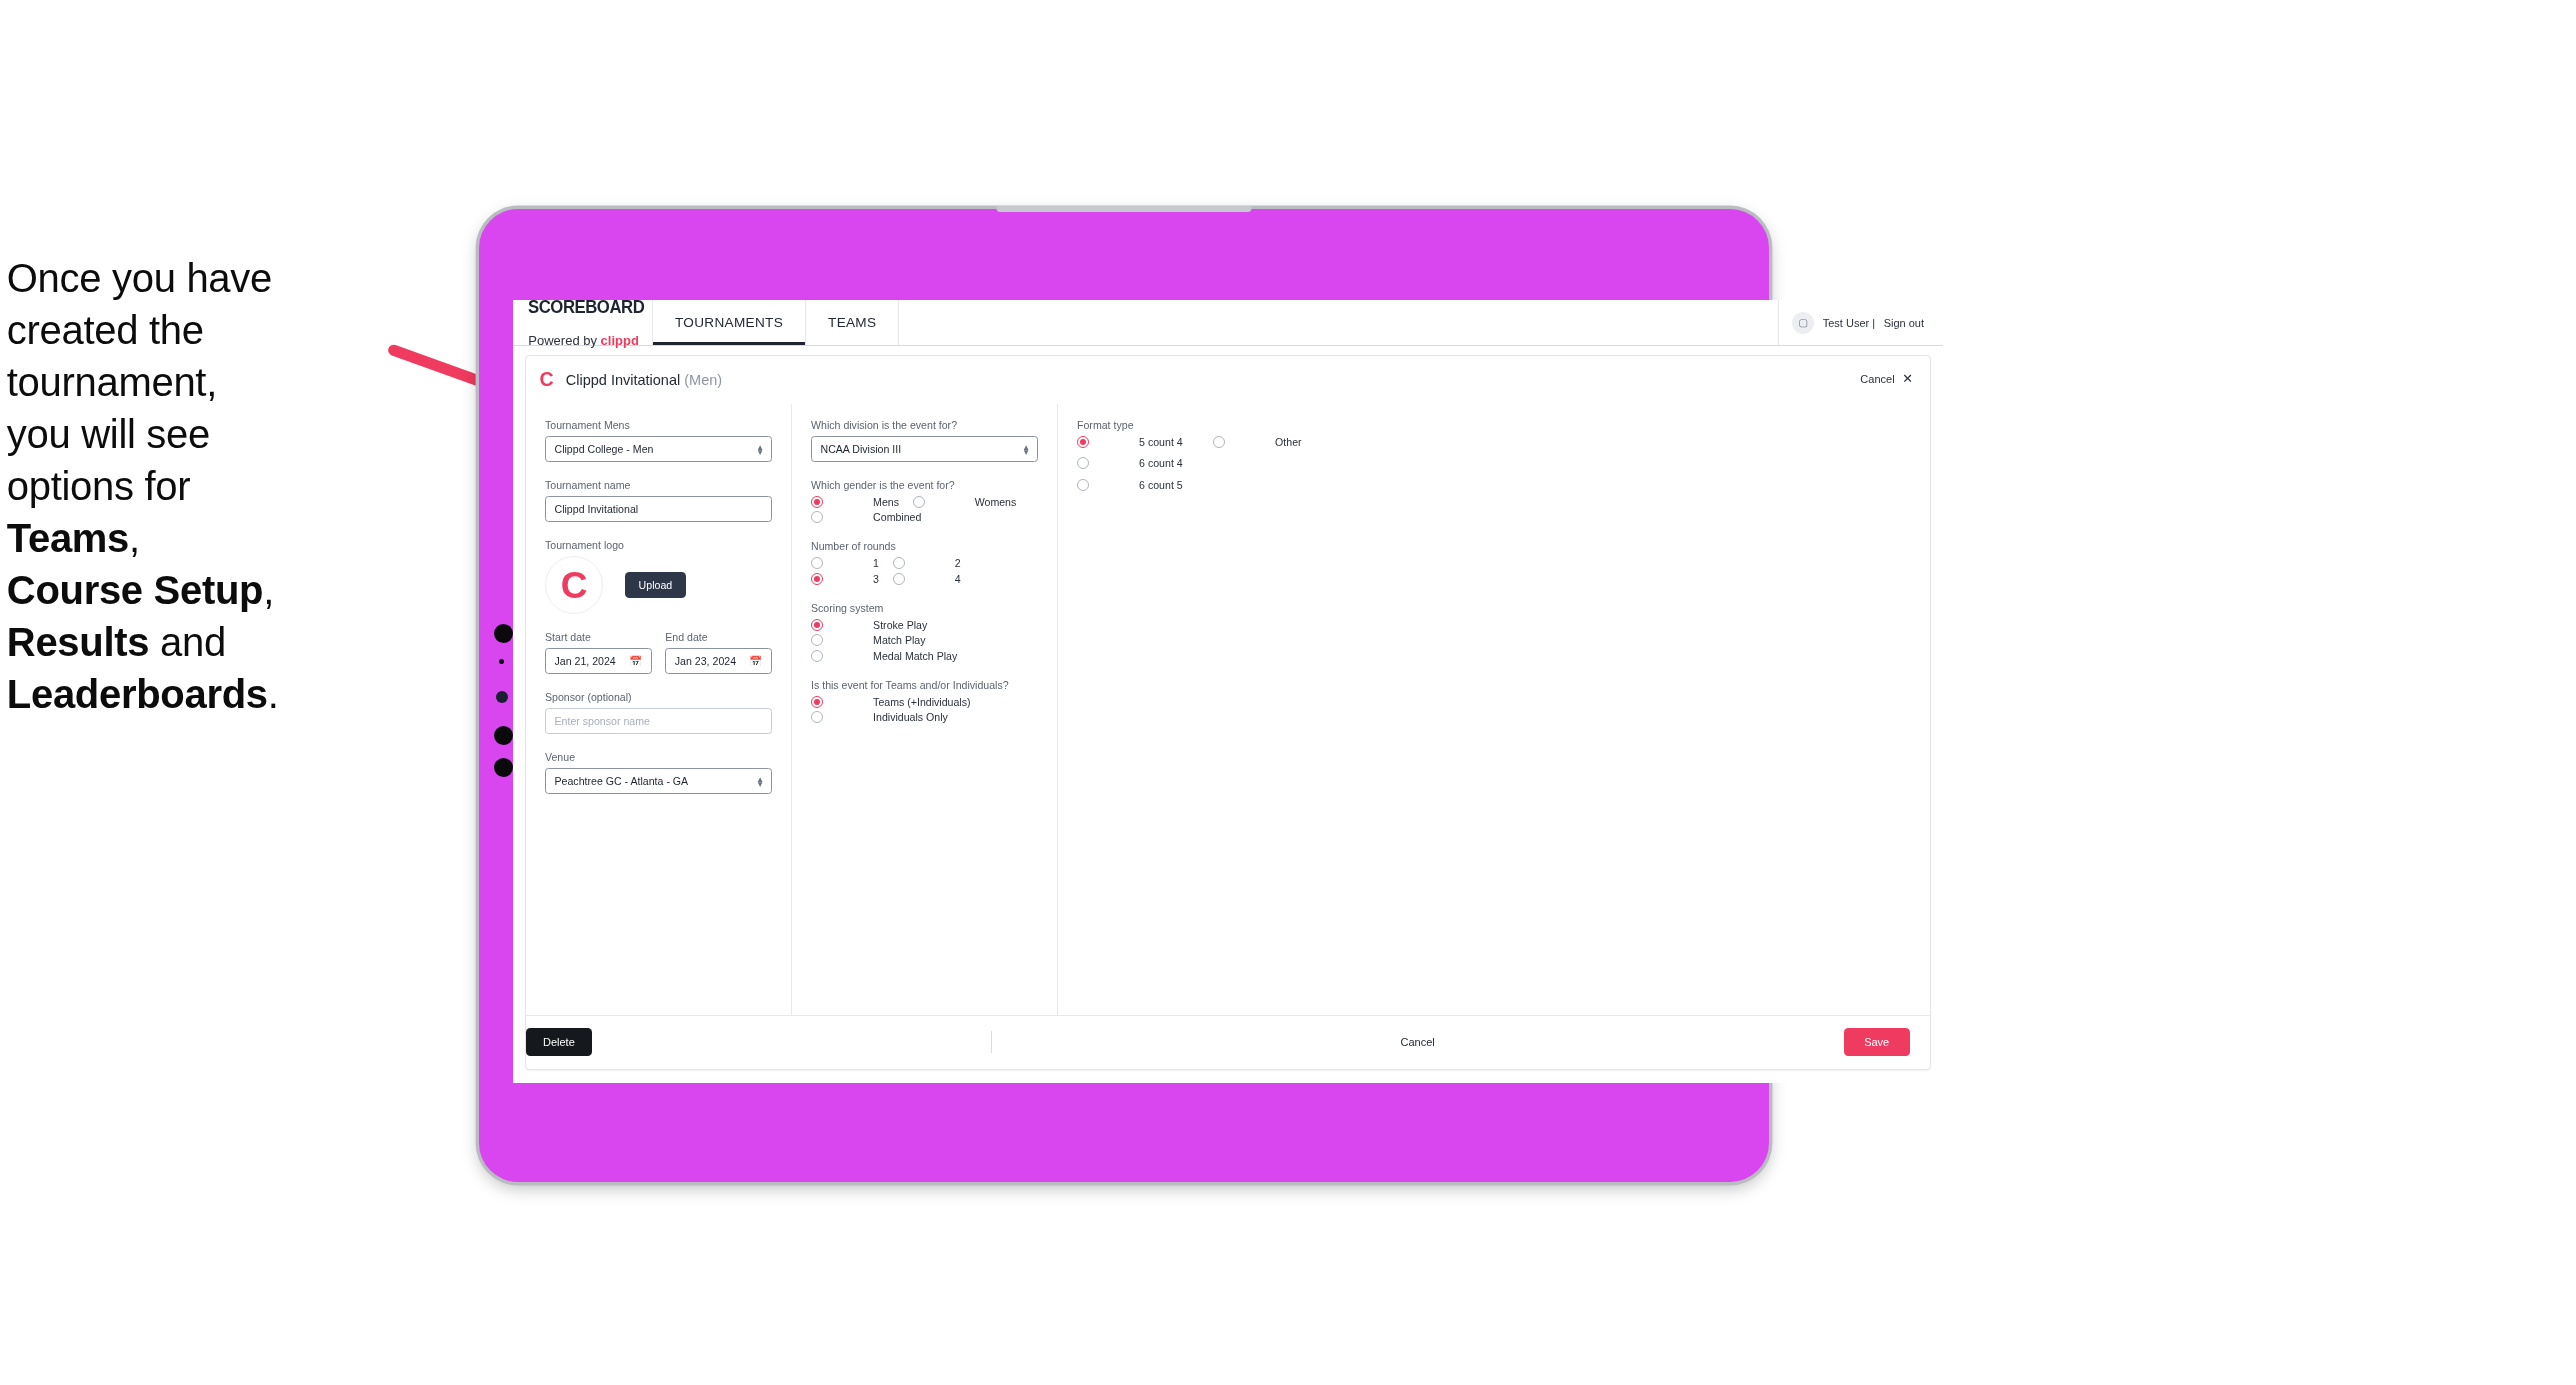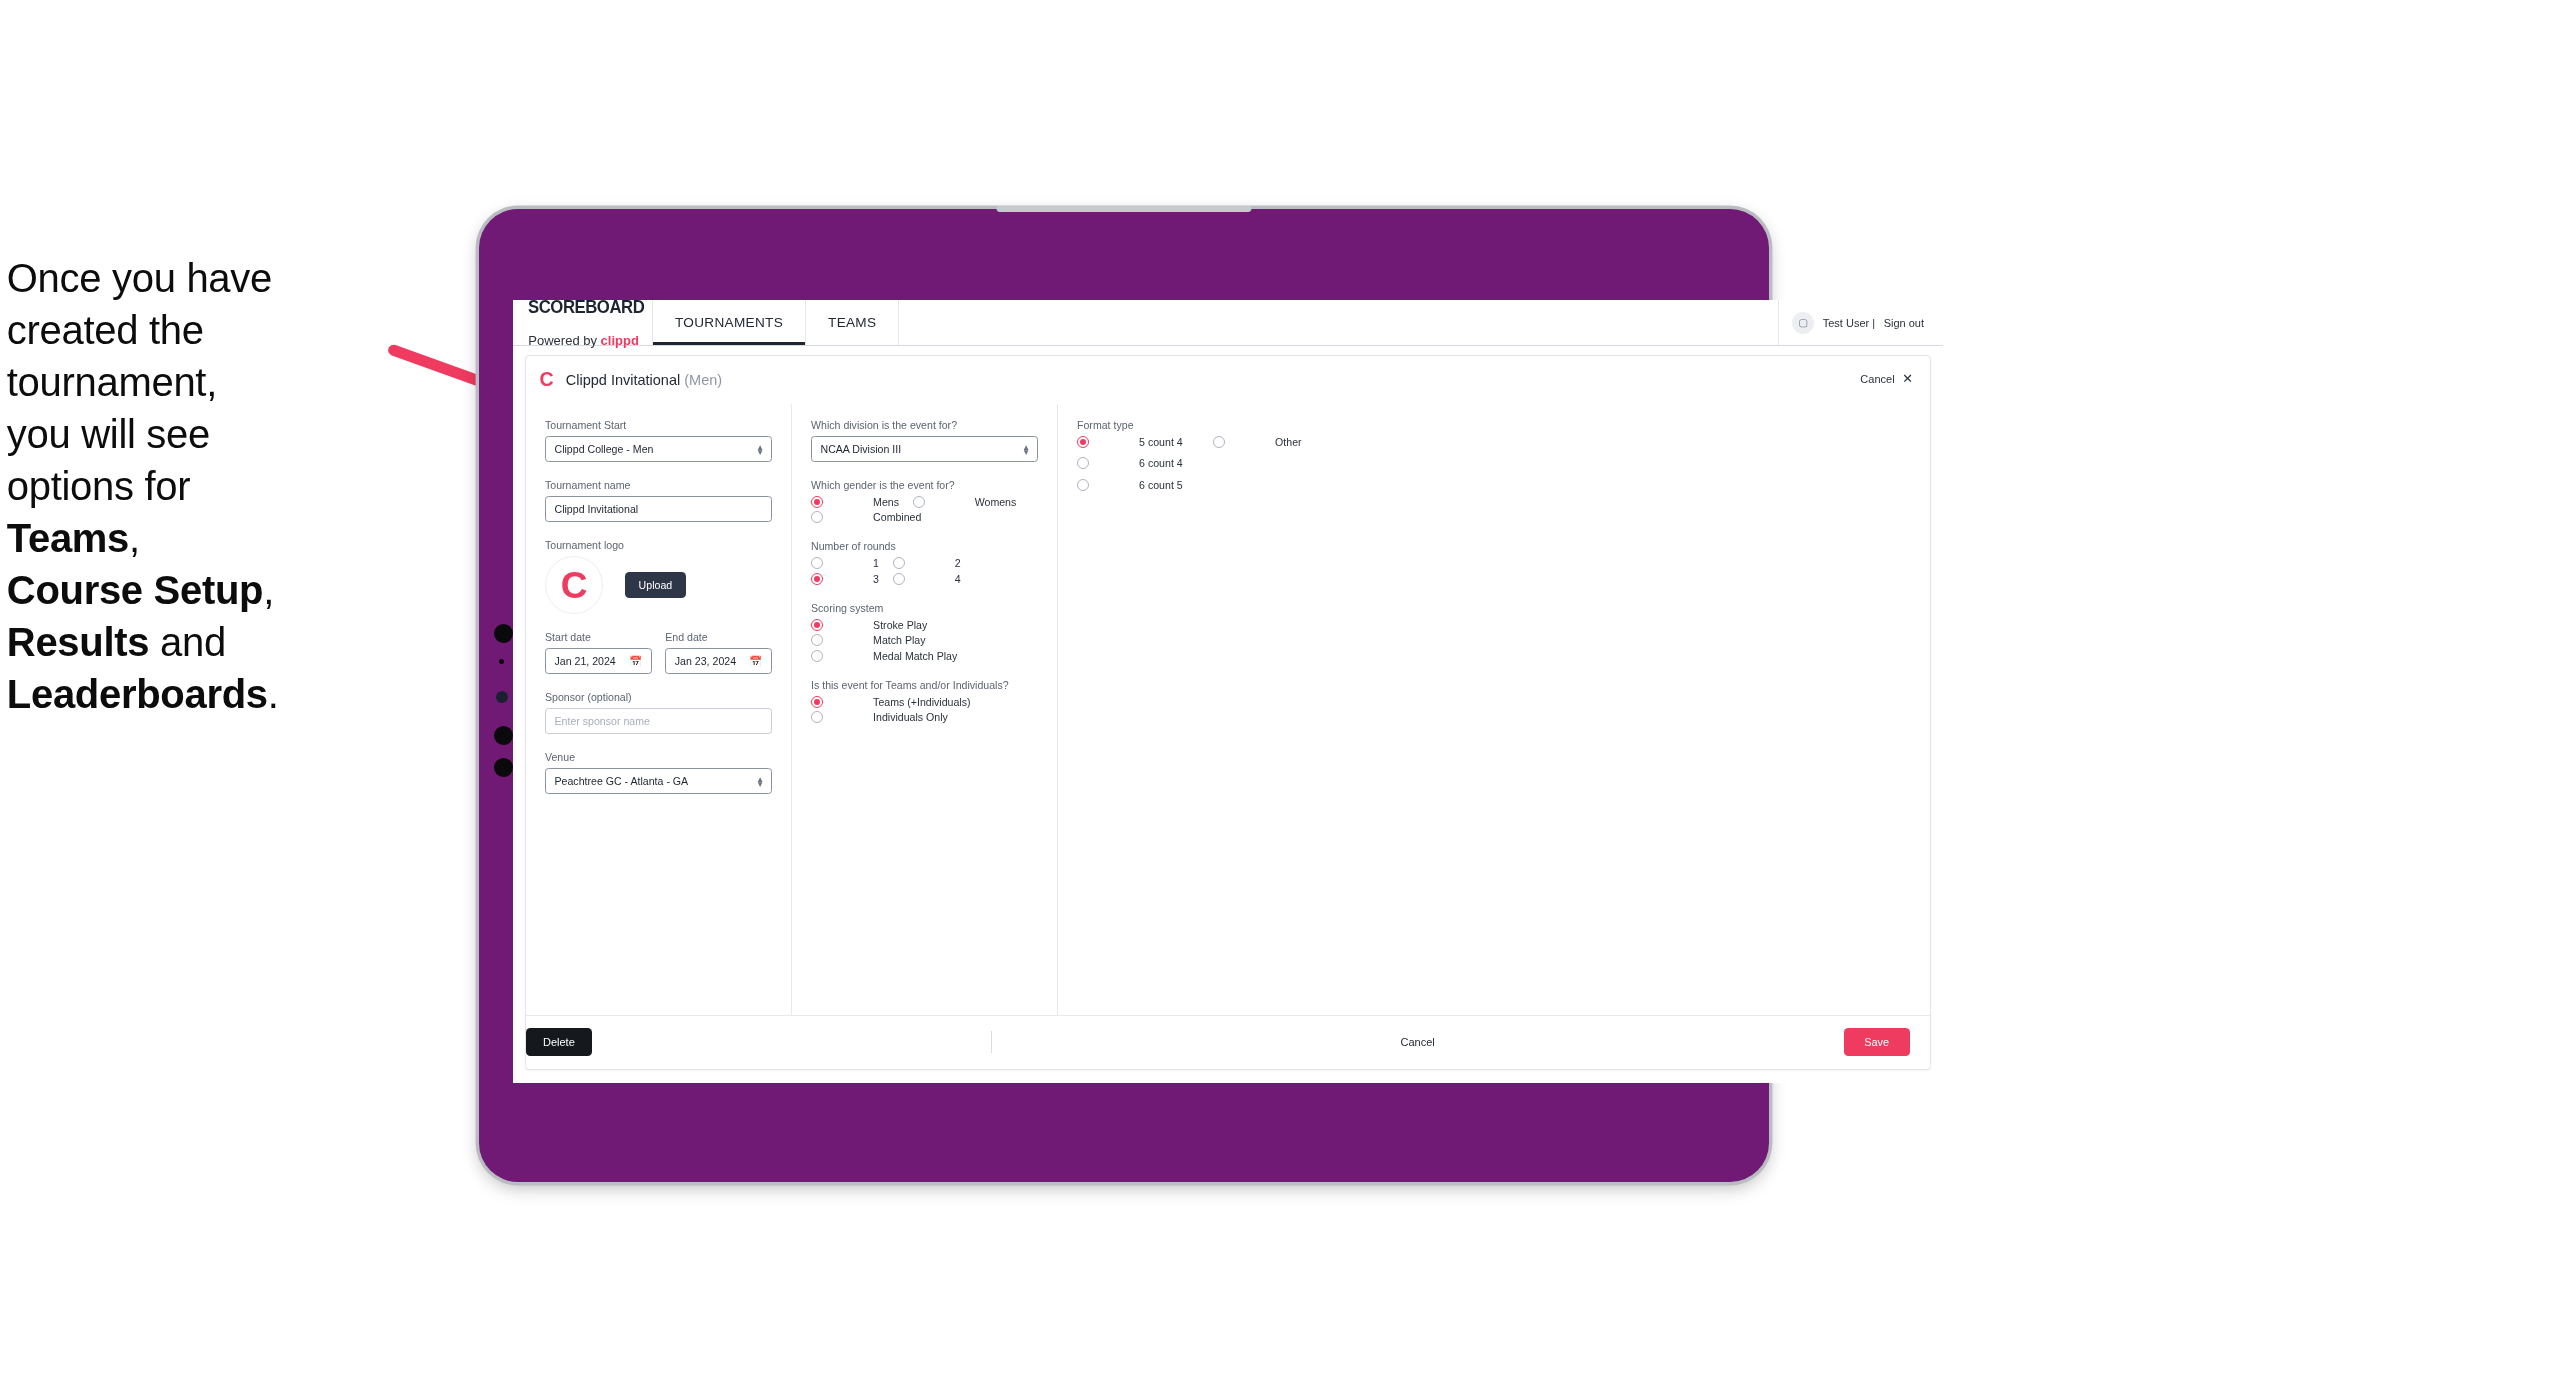--- a/index.html
+++ b/index.html
@@ -24,21 +24,21 @@
   .annotation b { font-weight: 700; }
 
   
   .arrow-svg { position: absolute; left: 375px; top: 323px; width: 306px; height: 153px; }
 
   
   .tablet {
     position: absolute;
     left: 479px; top: 209px;
     width: 1290px; height: 973px;
-    background: #701a75;
+    background: #d946ef;
     border-radius: 39px;
     box-shadow: 0 0 0 3.4px #b9bcc0, 0 5.1px 17px rgba(0,0,0,.26);
   }
   .tablet-notch-top {
     position: absolute; left: 50%; top: -2.6px; transform: translateX(-50%);
     width: 255px; height: 6px; background:#c6c9cd; border-radius: 0 0 3.4px 3.4px;
   }
   .bezel-dot { position:absolute; left: 15.3px; border-radius:50%; background:#0a0a0c; }
   .bezel-dot.d1 { top: 415px; width: 19px; height: 19px; }
   .bezel-dot.d2 { top: 450px; width: 5.1px;  height: 5.1px; left: 20.4px; }
@@ -230,21 +230,21 @@
             <span>Cancel</span>
             <span class="x-icon">✕</span>
           </div>
         </div>
 
 
         <div class="body">
 
           <div class="col col-1">
 
-            <div class="fld-label">Tournament Start</div>
+            <div class="fld-label">Tournament Mens</div>
             <div class="select">
               <span>Clippd College - Men</span>
               <span class="chev">
                   <span>▴</span>
                   <span>▾</span>
                 </span>
             </div>
 
             <div class="fld-label gap">Tournament name</div>
             <div class="input">

